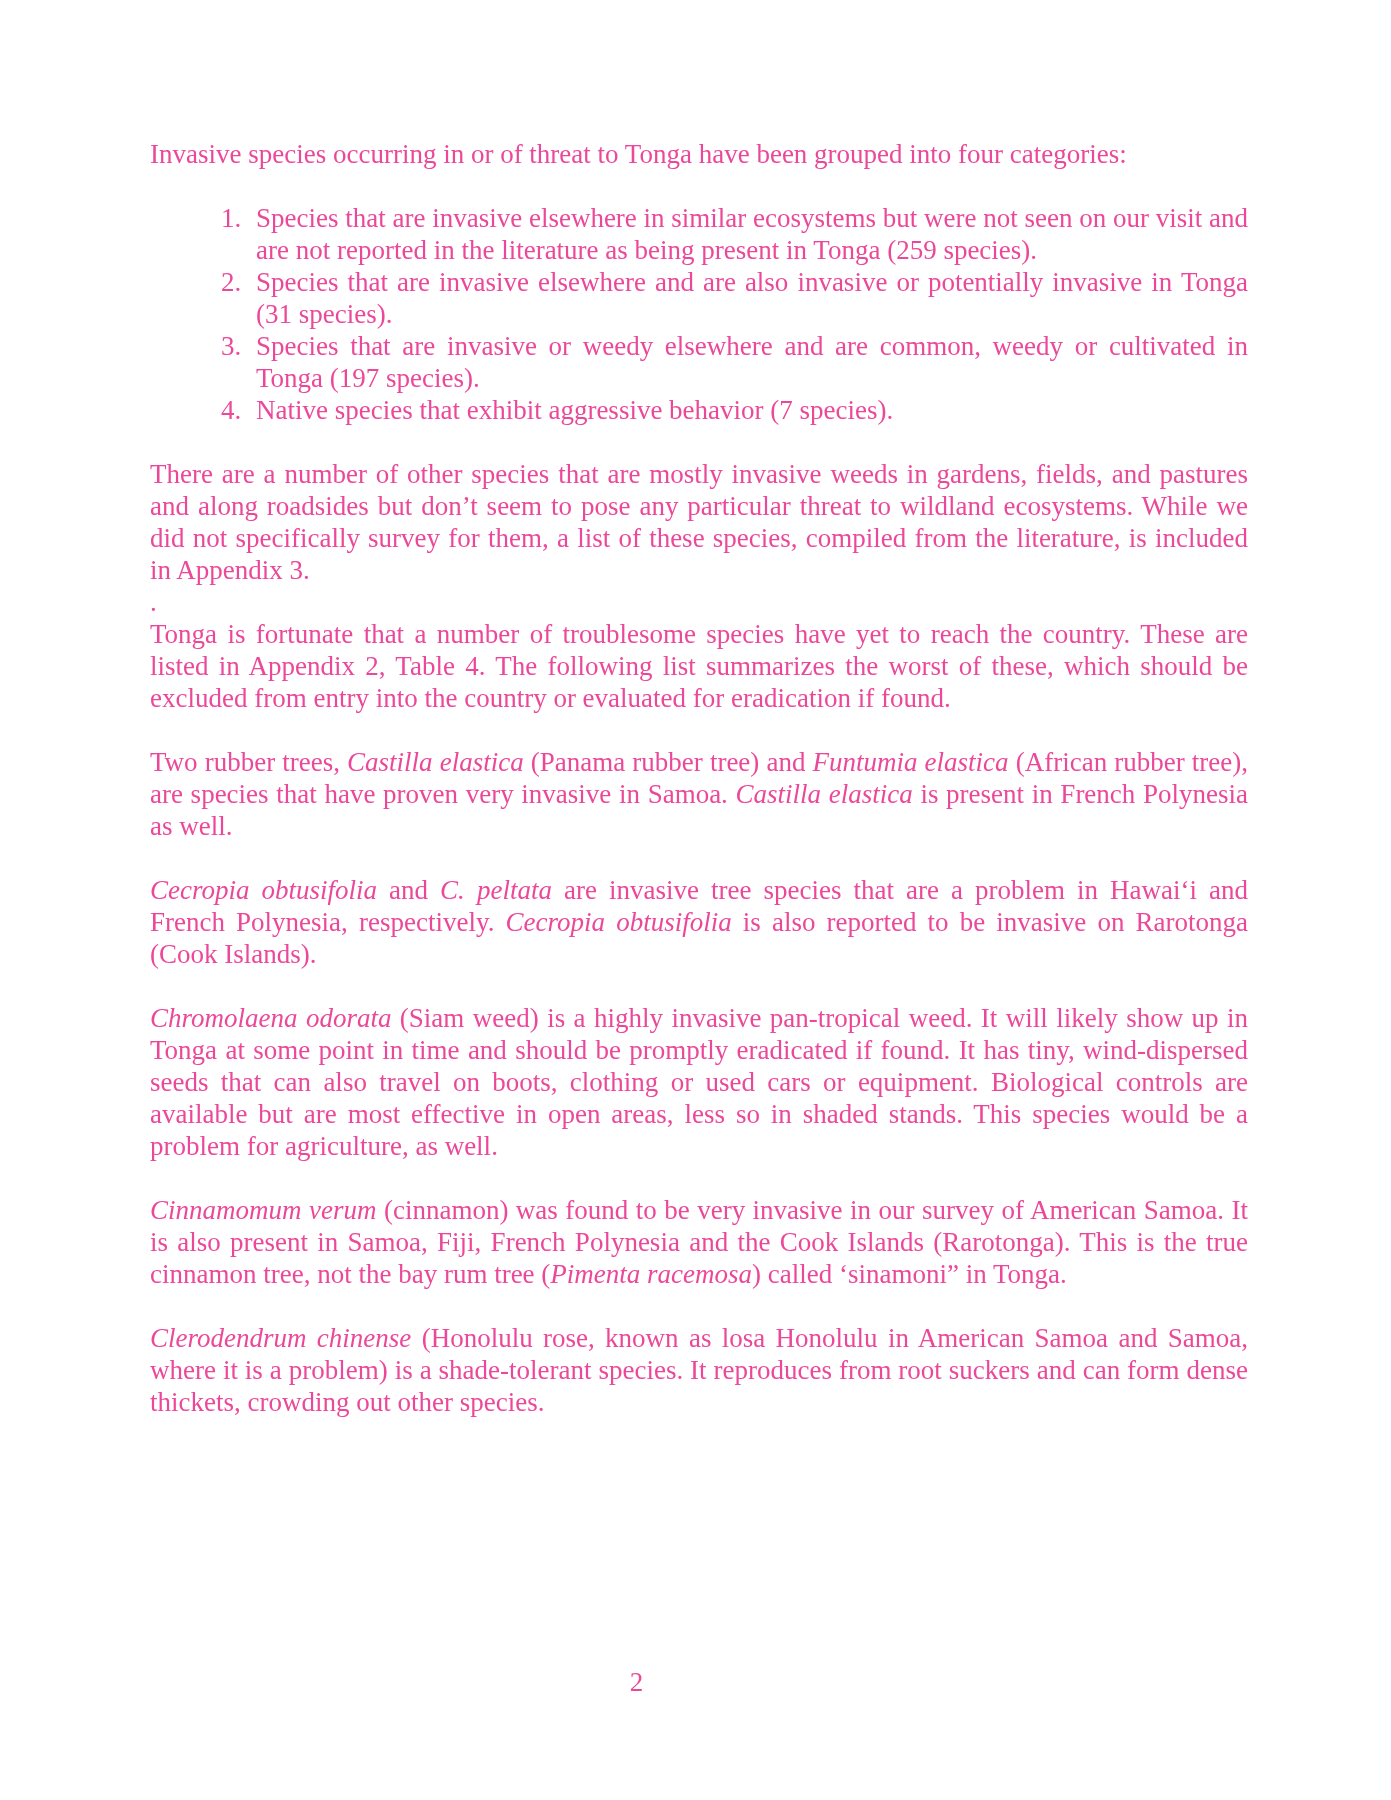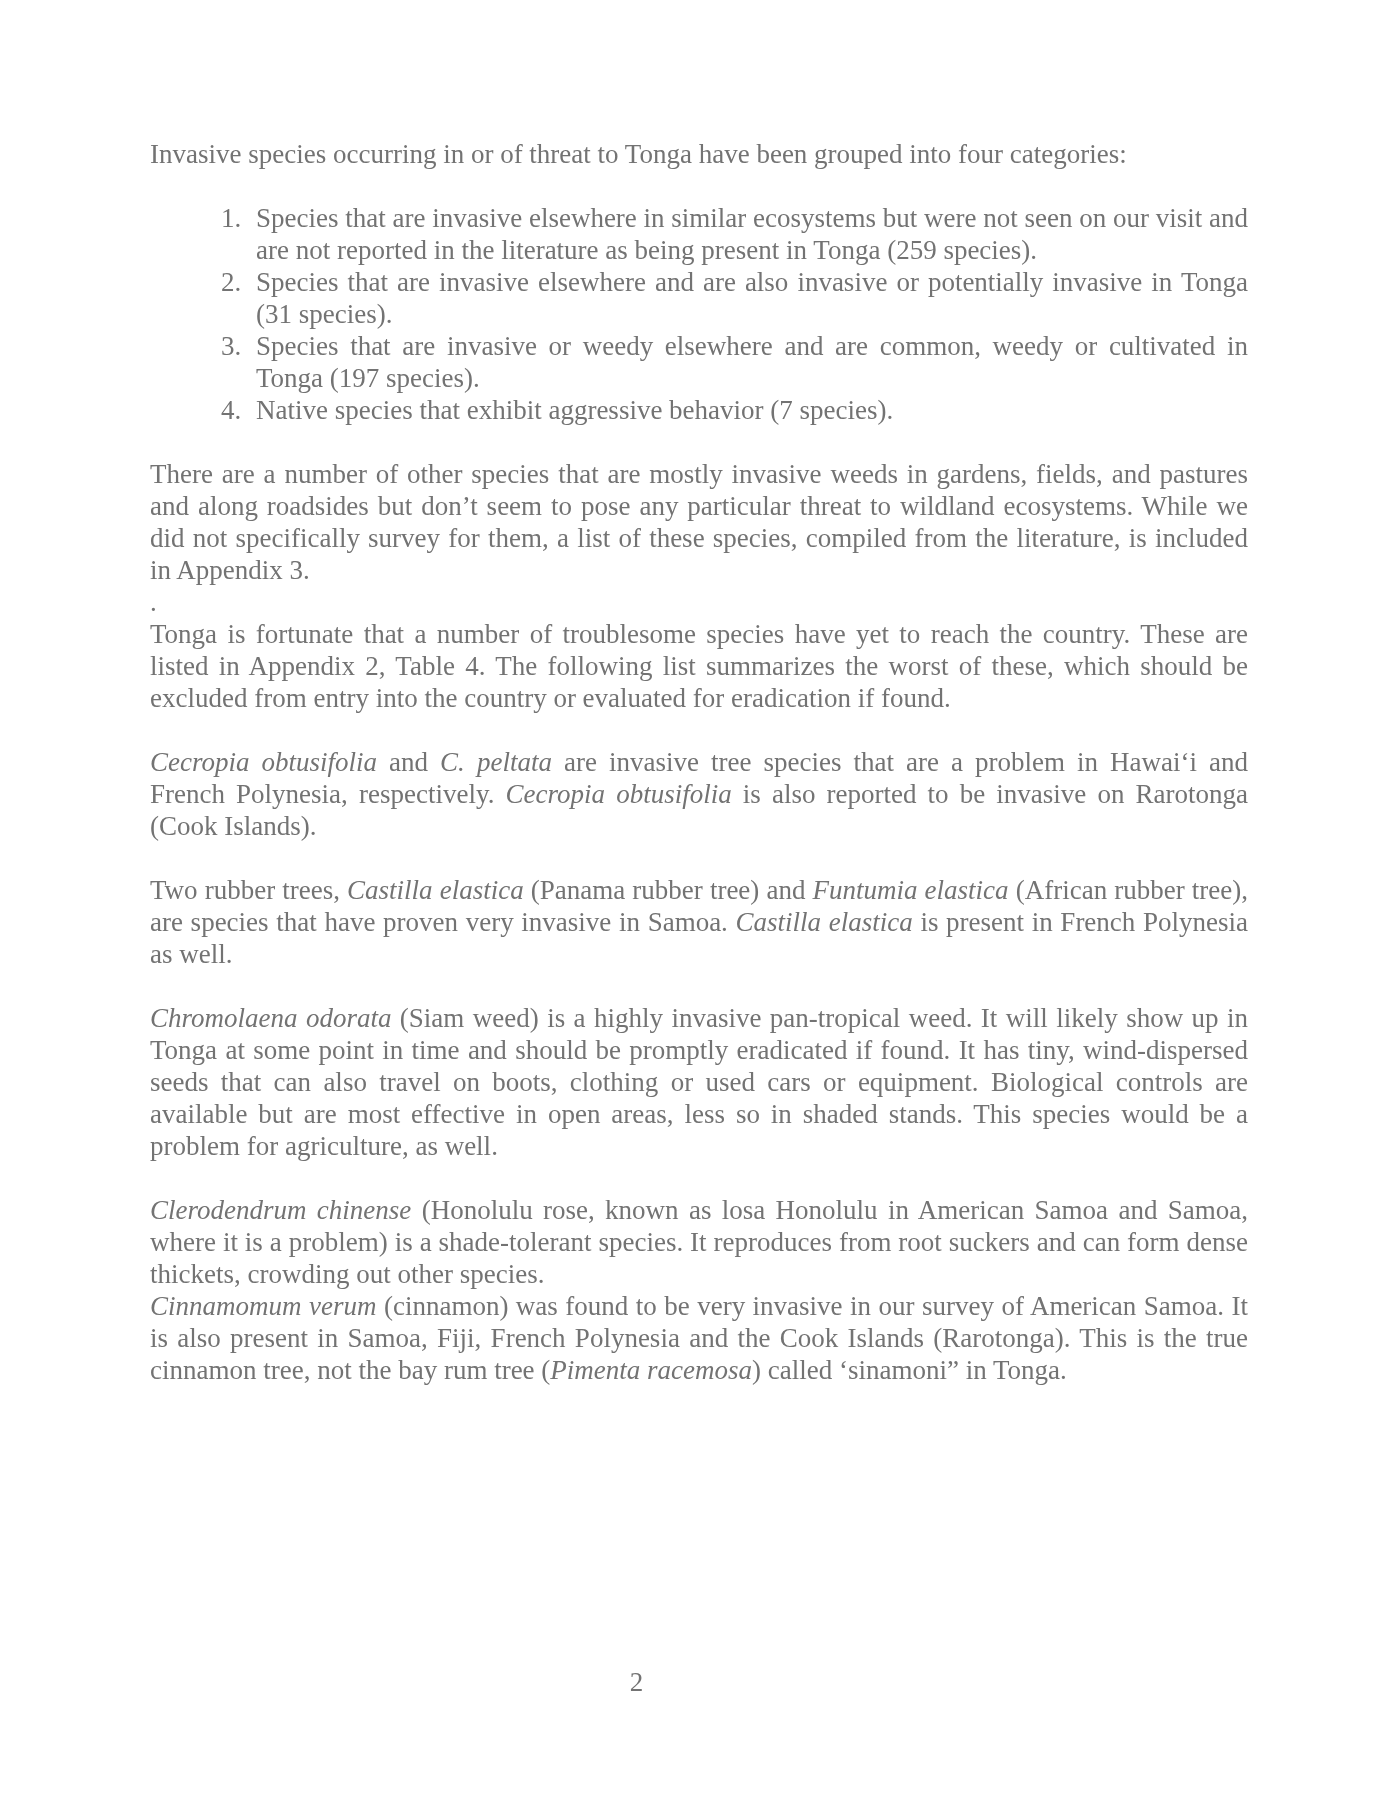--- a/index.html
+++ b/index.html
@@ -1,21 +1,21 @@
 <!DOCTYPE html>
 <html><head>
 <meta charset="utf-8">
 <style>
   html, body { margin: 0; padding: 0; background: #ffffff; }
   .page {
     position: relative;
     width: 1273px;
     height: 1800px;
     background: #ffffff;
-    color: #737373;
+    color: #ec4899;
     font-family: "Liberation Serif", "DejaVu Serif", serif;
     font-size: 27px;
     line-height: 32px;
     overflow: hidden;
   }
   .content {
     position: absolute;
     left: 150px;
     top: 138px;
     width: 1098px;
@@ -71,26 +71,26 @@
       </ol>
 
 
     <p class="body-para no-gap">There are a number of other species that are mostly invasive weeds in gardens, fields, and pastures and along roadsides but don’t seem to pose any particular threat to wildland ecosystems.  While we did not specifically survey for them, a list of these species, compiled from the literature, is included in Appendix 3.</p>
 
     <p class="stray-dot">.</p>
 
 
     <p class="body-para">Tonga is fortunate that a number of troublesome species have yet to reach the country. These are listed in Appendix 2, Table 4.  The following list summarizes the worst of these, which should be excluded from entry into the country or evaluated for eradication if found.</p>
 
+    <p class="body-para"><span>Two rubber trees, </span><i>Castilla elastica</i><span> (Panama rubber tree) and </span><i>Funtumia elastica</i><span> (African rubber tree), are species that have proven very invasive in Samoa.  </span><i>Castilla elastica</i><span> is present in French Polynesia as well.</span></p>
+
     <p class="body-para"><i>Cecropia obtusifolia</i><span> and </span><i>C. peltata</i><span> are invasive tree species that are a problem in Hawai‘i and French Polynesia, respectively. </span><i>Cecropia obtusifolia</i><span> is also reported to be invasive on Rarotonga (Cook Islands).</span></p>
-
-    <p class="body-para"><span>Two rubber trees, </span><i>Castilla elastica</i><span> (Panama rubber tree) and </span><i>Funtumia elastica</i><span> (African rubber tree), are species that have proven very invasive in Samoa.  </span><i>Castilla elastica</i><span> is present in French Polynesia as well.</span></p>
 
     <p class="body-para"><i>Chromolaena odorata</i><span> (Siam weed) is a highly invasive pan-tropical weed.  It will likely show up in Tonga at some point in time and should be promptly eradicated if found.  It has tiny, wind-dispersed seeds that can also travel on boots, clothing or used cars or equipment.  Biological controls are available but are most effective in open areas, less so in shaded stands. This species would be a problem for agriculture, as well.</span></p>
 
+    <p class="body-para"><i>Cinnamomum verum</i><span> (cinnamon) was found to be very invasive in our survey of American Samoa.  It is also present in Samoa, Fiji, French Polynesia and the Cook Islands (Rarotonga).  This is the true cinnamon tree, not the bay rum tree (</span><i>Pimenta racemosa</i><span>) called ‘sinamoni” in Tonga.</span></p>
+
     <p class="body-para no-gap"><i>Clerodendrum chinense</i><span> (Honolulu rose, known as losa Honolulu in American Samoa and Samoa, where it is a problem) is a shade-tolerant species. It reproduces from root suckers and can form dense thickets, crowding out other species.</span></p>
-
-    <p class="body-para"><i>Cinnamomum verum</i><span> (cinnamon) was found to be very invasive in our survey of American Samoa.  It is also present in Samoa, Fiji, French Polynesia and the Cook Islands (Rarotonga).  This is the true cinnamon tree, not the bay rum tree (</span><i>Pimenta racemosa</i><span>) called ‘sinamoni” in Tonga.</span></p>
 
   </div>
 
   <div class="page-number">2</div>
 </div>
 
 </body></html>

